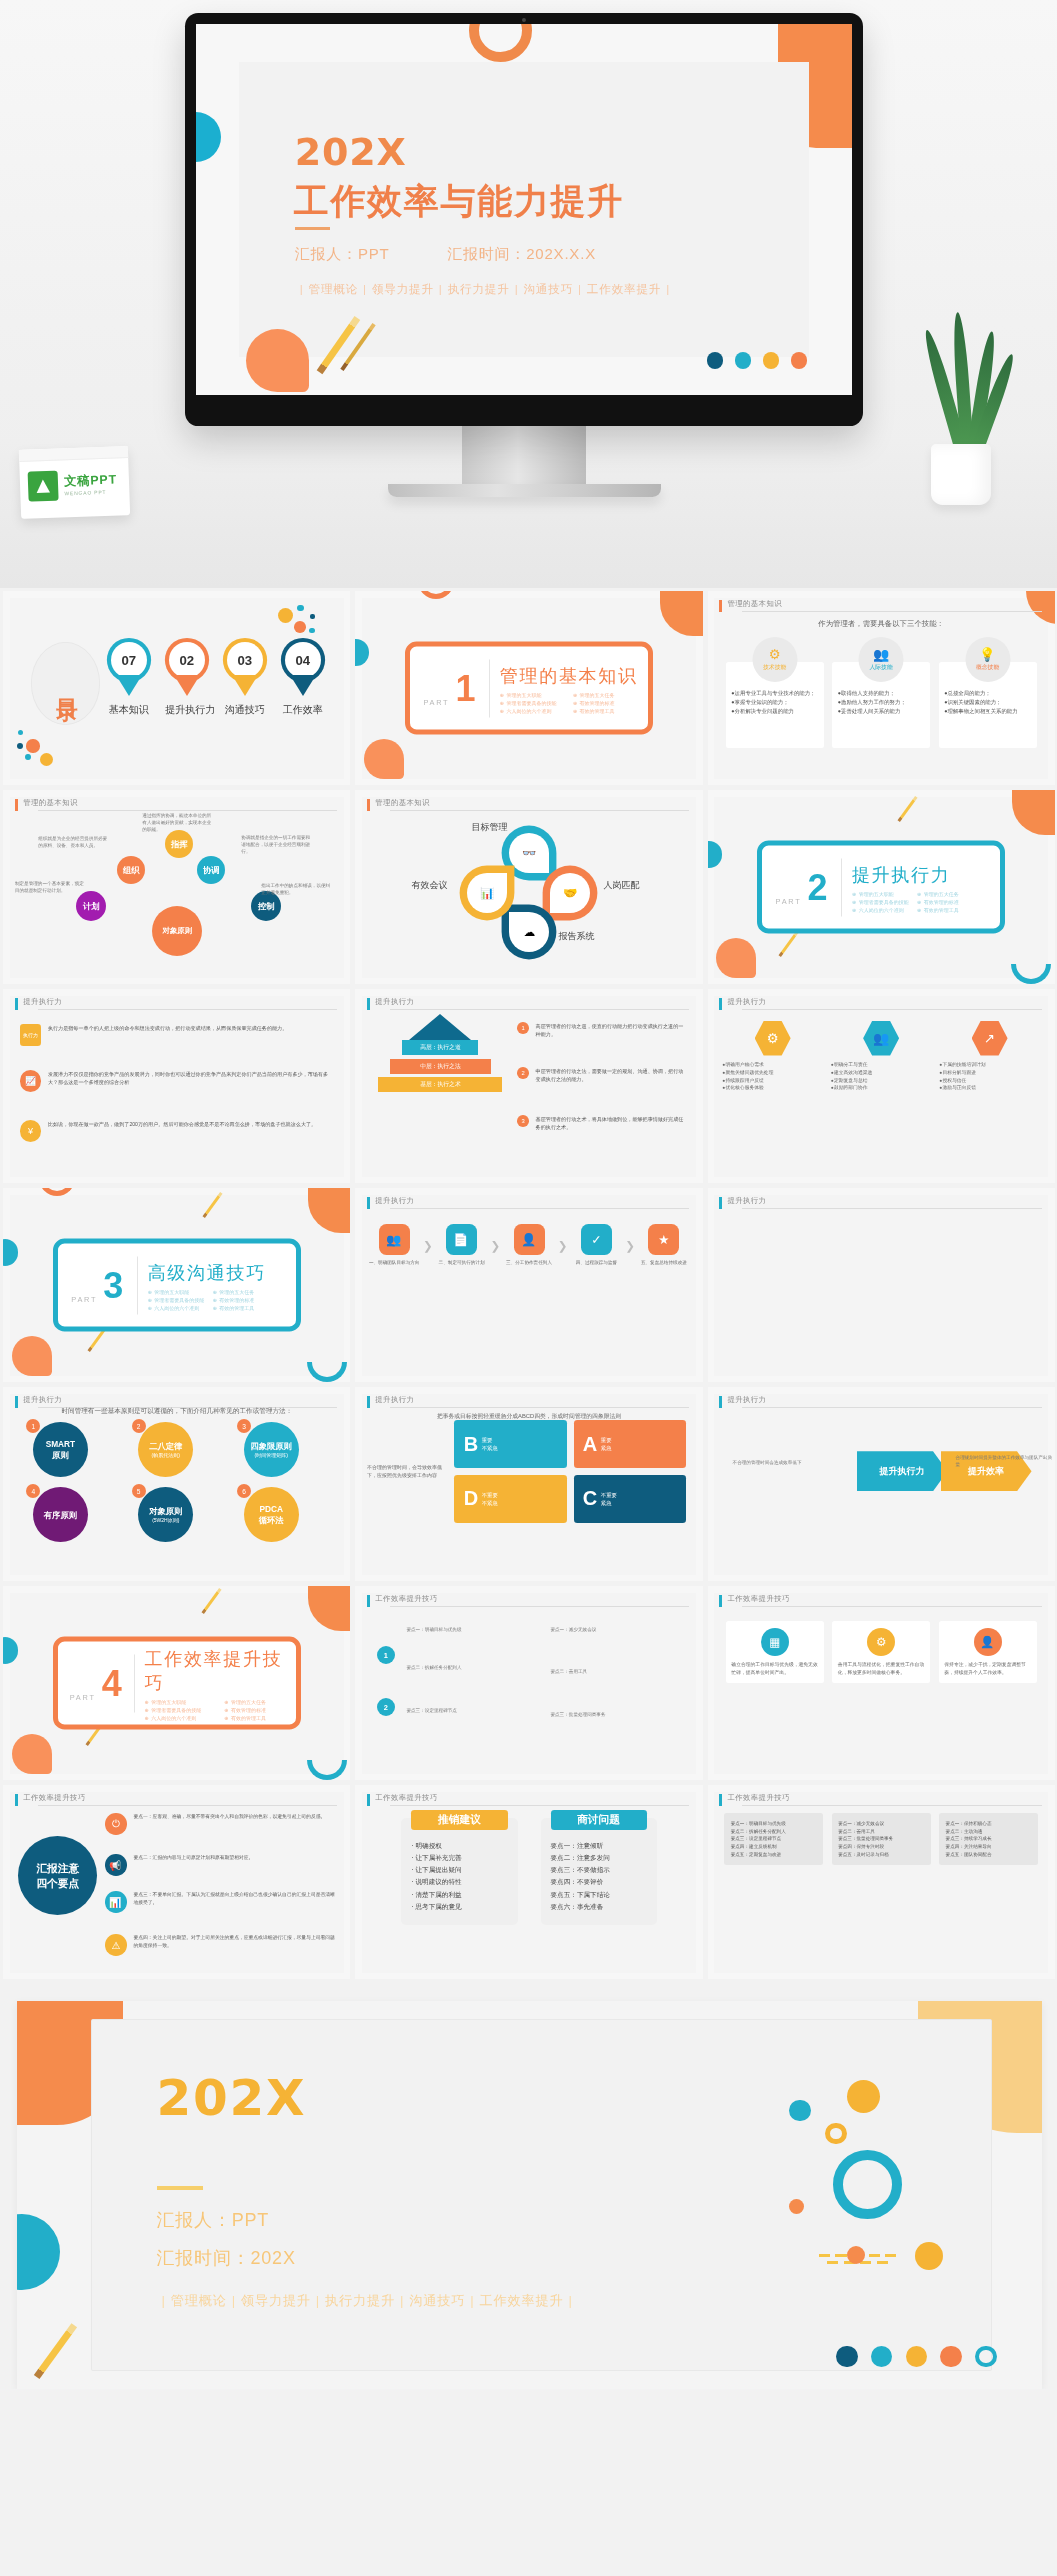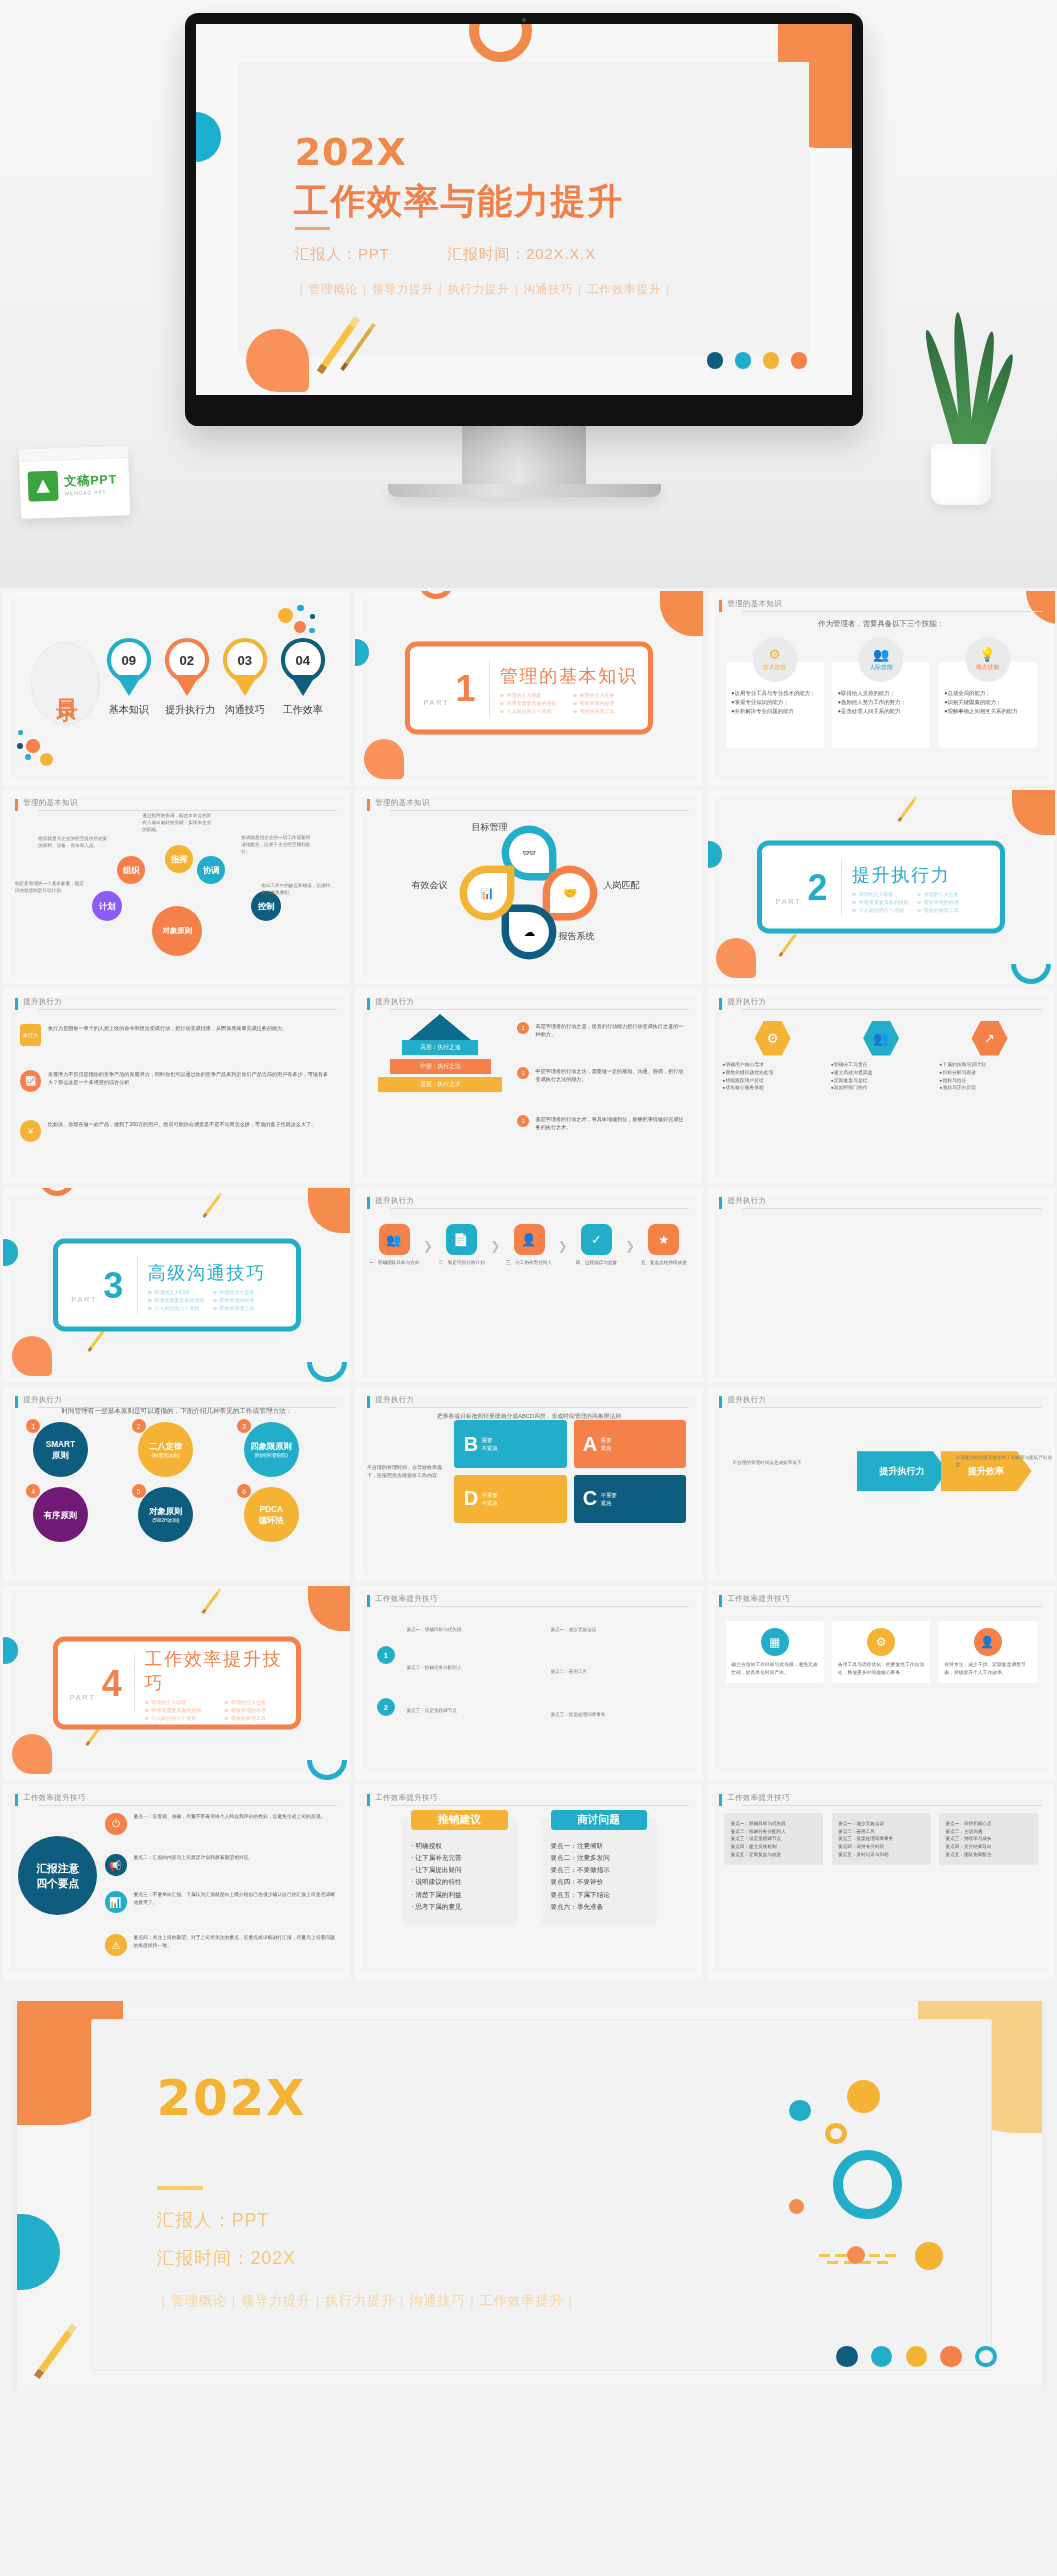--- a/index.html
+++ b/index.html
@@ -433,21 +433,21 @@
       <i style="left:11.6px;top:13.2px;width:13.2px;height:13.2px;background:#f4804a"></i>
       <i style="left:1.7px;top:16.5px;width:6.6px;height:6.6px;background:#0e5c7e"></i>
       <i style="left:10px;top:28px;width:5.8px;height:5.8px;background:#22aec9"></i>
       <i style="left:25px;top:26.4px;width:13.2px;height:13.2px;background:#f5b335"></i>
     </div>
     <div class="cat-circle">
       <b>目录</b>
     </div>
     <div class="ribbons">
       <div class="ribbon" style="color:#22aec9">
-        <div class="circ" style="box-shadow:0 0 0 4.1px #22aec9">09</div>
+        <div class="circ" style="box-shadow:0 0 0 4.1px #22aec9">07</div>
         <div class="tails"></div>
         <div class="rlbl">基本知识</div>
       </div>
       <div class="ribbon" style="color:#f4804a">
         <div class="circ" style="box-shadow:0 0 0 4.1px #f4804a">02</div>
         <div class="tails"></div>
         <div class="rlbl">提升执行力</div>
       </div>
       <div class="ribbon" style="color:#f5b335">
         <div class="circ" style="box-shadow:0 0 0 4.1px #f5b335">03</div>
@@ -536,23 +536,23 @@
   </div>
 
   <div class="thumb">
     <div class="inner"></div>
     <div class="hdr">
       <div class="bar" style="background:#f4804a"></div>
       <div class="htxt">管理的基本知识</div>
       <div class="hline"></div>
     </div>
     <div class="wheel">
-      <div class="wnode" style="left:89px;top:101px;width:30px;height:30px;background:#8b5cf6">计划</div>
+      <div class="wnode" style="left:73px;top:101px;width:30px;height:30px;background:#a21caf">计划</div>
       <div class="wnode" style="left:114px;top:66px;width:28px;height:28px;background:#f4804a">组织</div>
-      <div class="wnode" style="left:162px;top:55px;width:28px;height:28px;background:#f5b335">指挥</div>
+      <div class="wnode" style="left:162px;top:40px;width:28px;height:28px;background:#f5b335">指挥</div>
       <div class="wnode" style="left:194px;top:66px;width:28px;height:28px;background:#22aec9">协调</div>
       <div class="wnode" style="left:248px;top:101px;width:30px;height:30px;background:#0e5c7e">控制</div>
       <div class="wnode" style="left:149px;top:116px;width:50px;height:50px;background:#f4804a;font-size:7.4px;text-align:center;line-height:1.3">对象原则</div>
       <div class="wtext" style="left:11.6px;top:91px">制定是管理的一个基本要素，预定目的就是制定行动计划。</div>
       <div class="wtext" style="left:35px;top:46px">组织就是为企业的经营提供所必要的原料、设备、资本和人员。</div>
       <div class="wtext" style="left:139px;top:23px">通过指挥的协调，能使本单位的所有人做出最好的贡献，实现本企业的职能。</div>
       <div class="wtext" style="left:238px;top:45px">协调就是指企业的一切工作需要和谐地配合，以便于企业经营顺利进行。</div>
       <div class="wtext" style="left:258px;top:93px">指出工作中的缺点和错误，以便纠正并避免重犯。</div>
     </div>
   </div>

